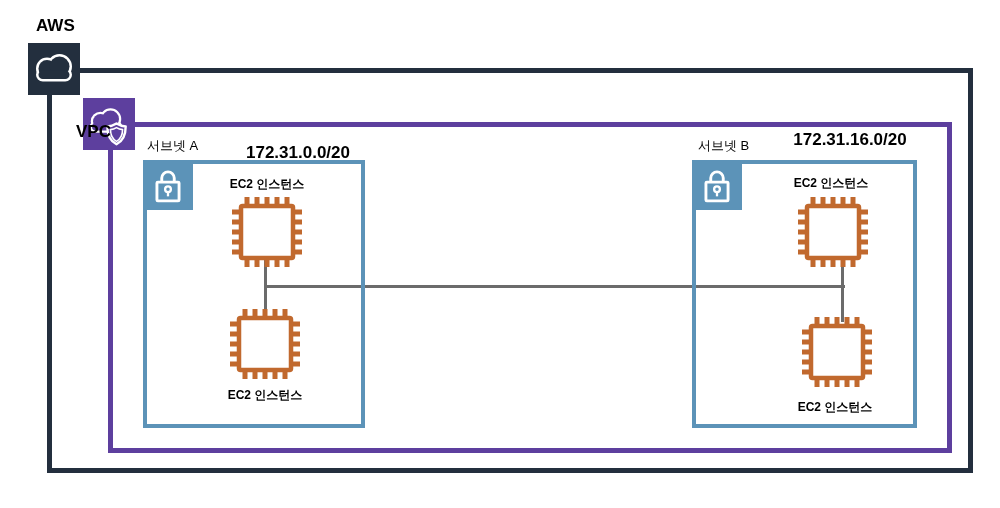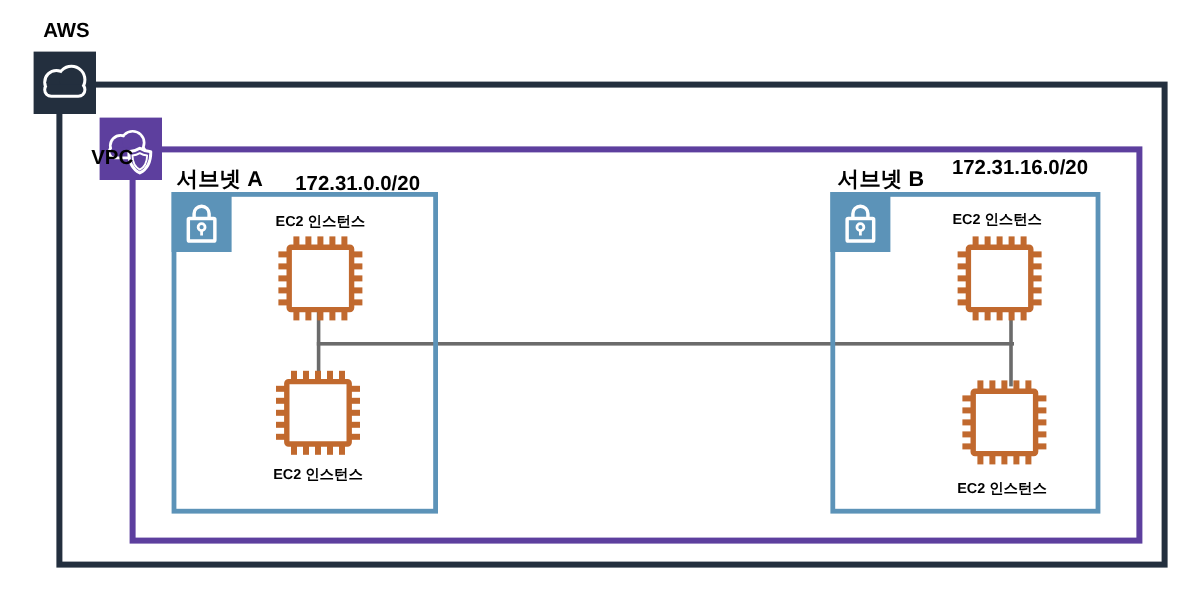--- a/index.html
+++ b/index.html
@@ -24,21 +24,21 @@
 
   
   .lbl{color:#000;white-space:nowrap;}
   .group-title{font-size:17px;font-weight:700;}
   .aws-label{left:36px;top:16px;}
   .vpc-label{left:76px;top:74px;margin-top:48px;}
   .cidr{font-size:17px;font-weight:700;text-align:center;width:160px;}
   .vpc-cidr{left:798px;top:86px;text-align:right;}
   .cidr-a{left:218px;top:143px;}
   .cidr-b{left:770px;top:130px;}
-  .subnet-name{font-size:18px;font-weight:700;}
+  .subnet-name{font-size:13px;font-weight:400;}
   .subnet-name-a{left:147px;top:137px;}
   .subnet-name-b{left:698px;top:137px;}
   .ec2-label{font-size:12px;font-weight:600;text-align:center;width:160px;}
 
   
   .line{background:#6B6B6B;}
   .h-line{left:264px;top:285px;width:581px;height:3px;}
   .v-line-left{left:264px;top:258px;width:3px;height:56px;}
   .v-line-right{left:841px;top:258px;width:3px;height:64px;}
 

